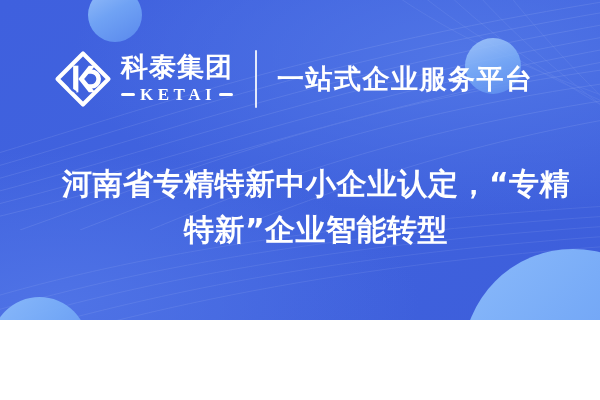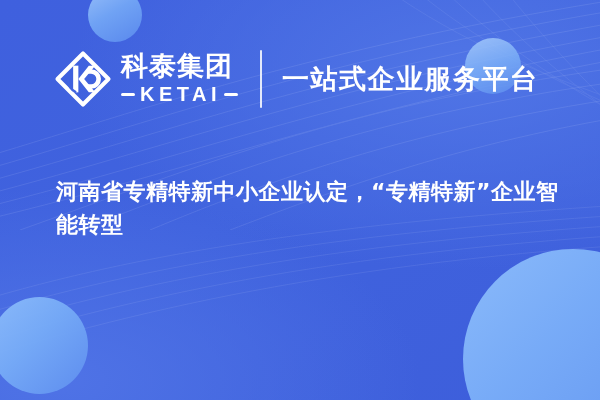--- a/index.html
+++ b/index.html
@@ -3,21 +3,21 @@
 <meta charset="utf-8">
 <style>
   * { margin:0; padding:0; box-sizing:border-box; }
   html, body {
     width:600px; height:400px;
     overflow:hidden;
     font-family:"Liberation Sans", sans-serif;
   }
   #banner {
     position:relative;
-    width:600px; height:400px;
+    width:600px; height:320px;
     background:#ef4444;
     overflow:hidden;
   }
 
   
   .bg-layer { position:absolute; inset:0; pointer-events:none; }
 
   .bg-gradient {
     position:absolute; inset:0;
     background:
@@ -75,25 +75,25 @@
     line-height:1.06;
     font-family:"DejaVu Sans","Liberation Sans",sans-serif;
   }
   .logo-en-row {
     display:flex; align-items:center;
     margin-top:3px;
   }
   .dash { height:3px; width:14px; background:#fff; border-radius:2px; flex:none; }
   .logo-en {
     color:#ffffff;
-    font-size:20px;
+    font-size:17px;
     font-weight:700;
     letter-spacing:4.5px;
     padding:0 3px 0 5px;
-    font-family:Liberation Sans, sans-serif;
+    font-family:Liberation Serif, serif;
   }
 
   .divider {
     width:2px; height:58px;
     background:rgba(255,255,255,.85);
     margin:0 20px 0 22px;
     flex:none;
     border-radius:1px;
   }
 
@@ -110,29 +110,30 @@
     font-size:18px;
     letter-spacing:1px;
     margin-top:5px;
     line-height:1.1;
     font-family:"DejaVu Sans","Liberation Sans",sans-serif;
   }
 
   
   .headline {
     position:absolute;
-    left:56px; top:175px;
+    left:56px; top:161px;
     width:520px;
     color:#ffffff;
-    font-size:22px;
+    font-size:30px;
     font-weight:700;
     line-height:1.52;
     letter-spacing:.5px;
     font-family:"DejaVu Sans","Liberation Sans",sans-serif;
     white-space:pre-wrap;
+    text-align:center;
   }
 </style>
 </head>
 <body>
 
 <div id="banner">
 
   <div class="bg-layer">
     <div class="bg-gradient"></div>
 

